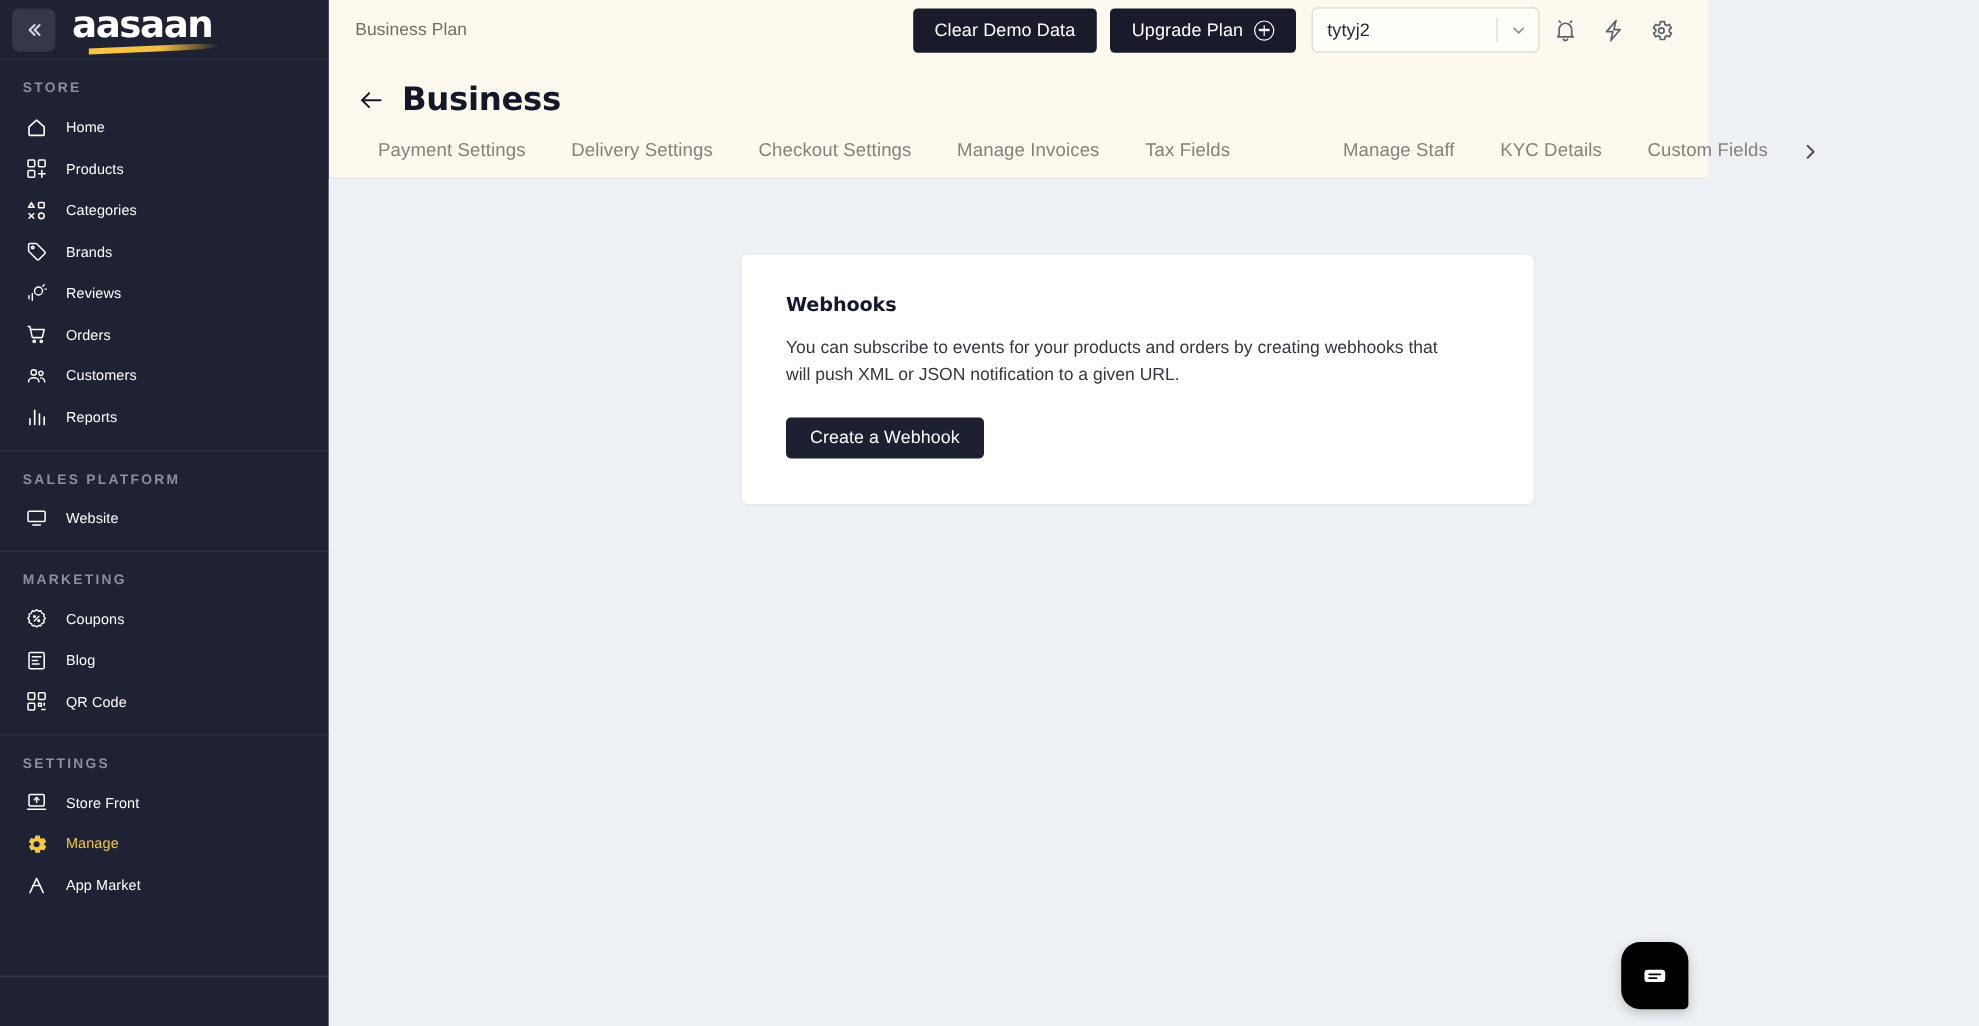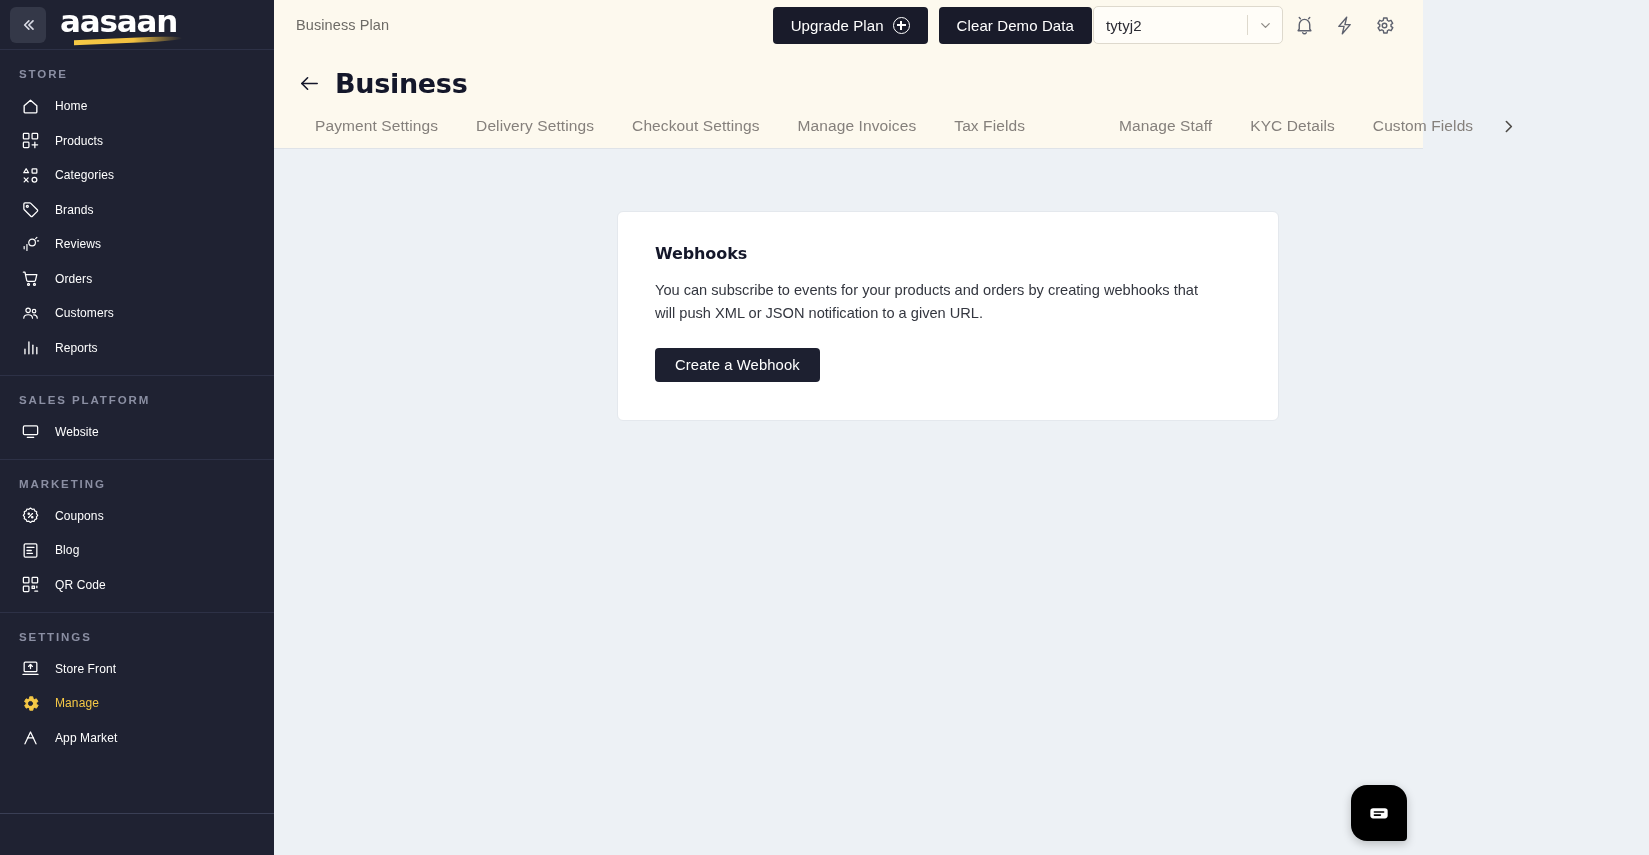--- a/index.html
+++ b/index.html
@@ -173,21 +173,21 @@
   }
   .plus-circle::before, .plus-circle::after {
     content: "";
     position: absolute;
     background: #ffffff;
   }
   .plus-circle::before { width: 9px; height: 1.4px; }
   .plus-circle::after { width: 1.4px; height: 9px; }
 
   .store-select {
-    margin-left: 1px;
+    margin-left: 13px;
     width: 190px;
     height: 38px;
     background: #fffdf8;
     border: 1px solid #ded9cd;
     border-radius: 5px;
     display: flex;
     align-items: center;
     padding: 0 0 0 12px;
     cursor: pointer;
   }
@@ -550,26 +550,26 @@
     <div class="sidebar-bottom-pad"></div>
   </aside>
 
   <section class="main">
 
     <div class="topbar">
       <div class="plan-text">Business Plan</div>
 
       <div class="topbar-right">
         <button class="dark-btn">
+          <span>Clear Demo Data</span>
+        </button>
+
+        <button class="dark-btn">
           <span>Upgrade Plan</span>
           <span class="plus-circle"></span>
-        </button>
-
-        <button class="dark-btn">
-          <span>Clear Demo Data</span>
         </button>
 
         <div class="store-select">
           <span class="store-select-value">tytyj2</span>
           <span class="select-divider"></span>
           <span class="select-caret">
             <svg width="15" height="15" viewBox="0 0 24 24" fill="none" stroke="#8d8a85" stroke-width="2" stroke-linecap="round" stroke-linejoin="round">
                 <polyline points="6,9 12,15 18,9"></polyline>
               </svg>
           </span>

